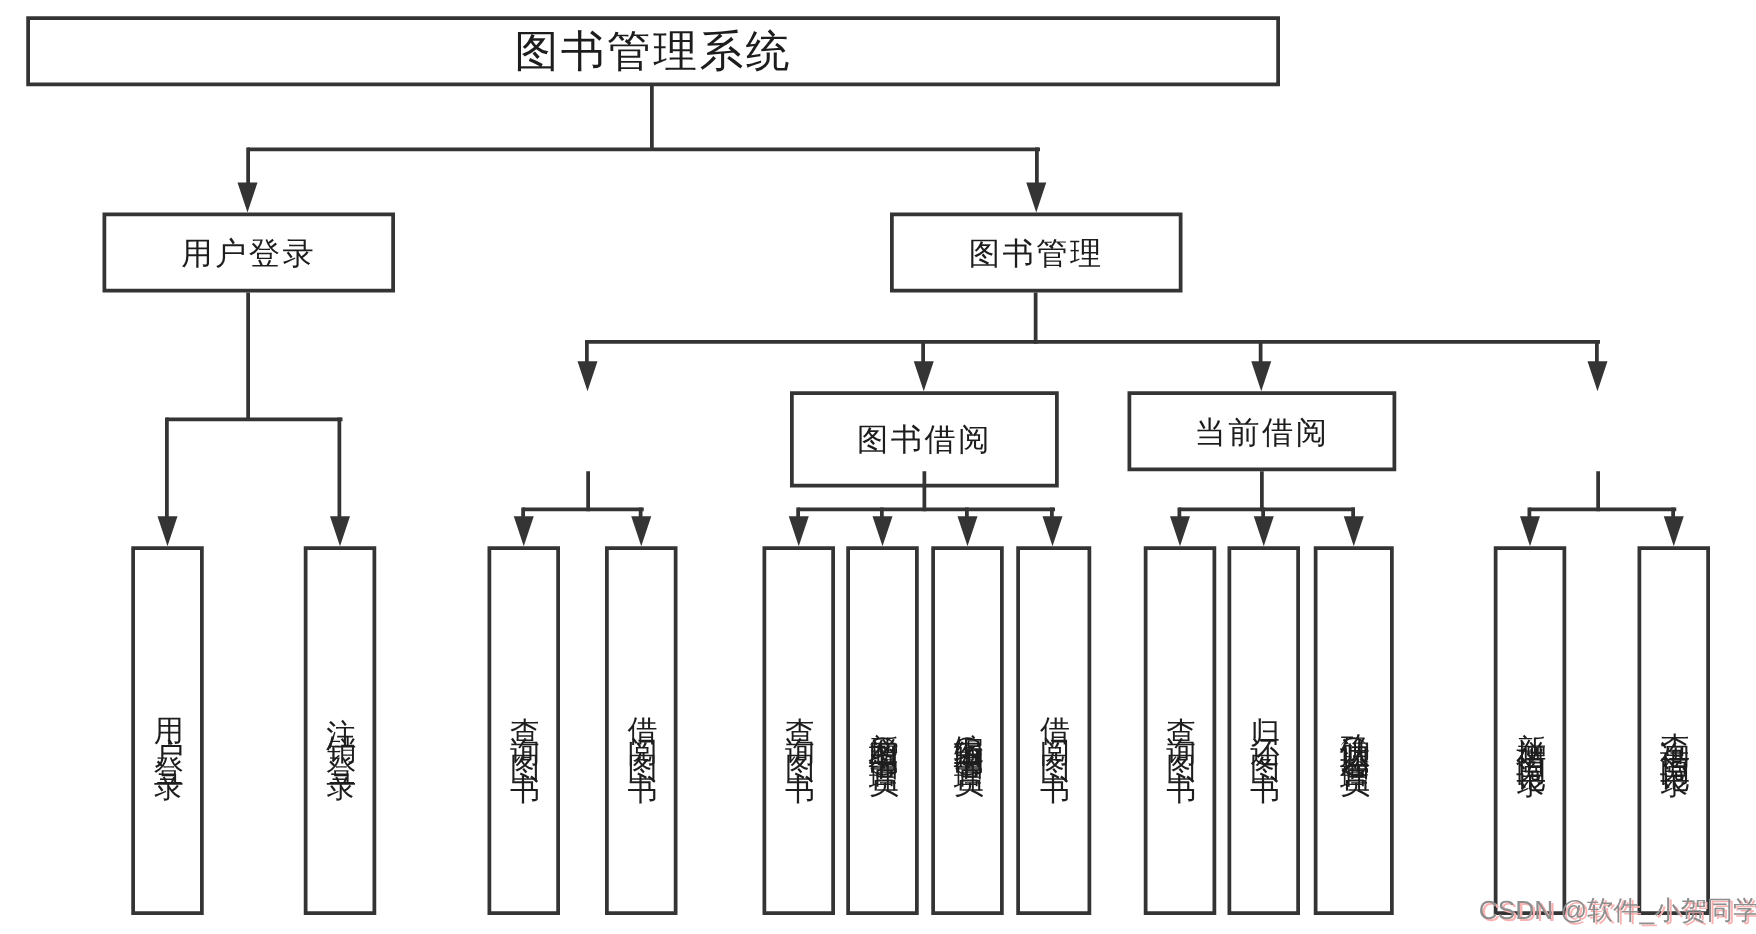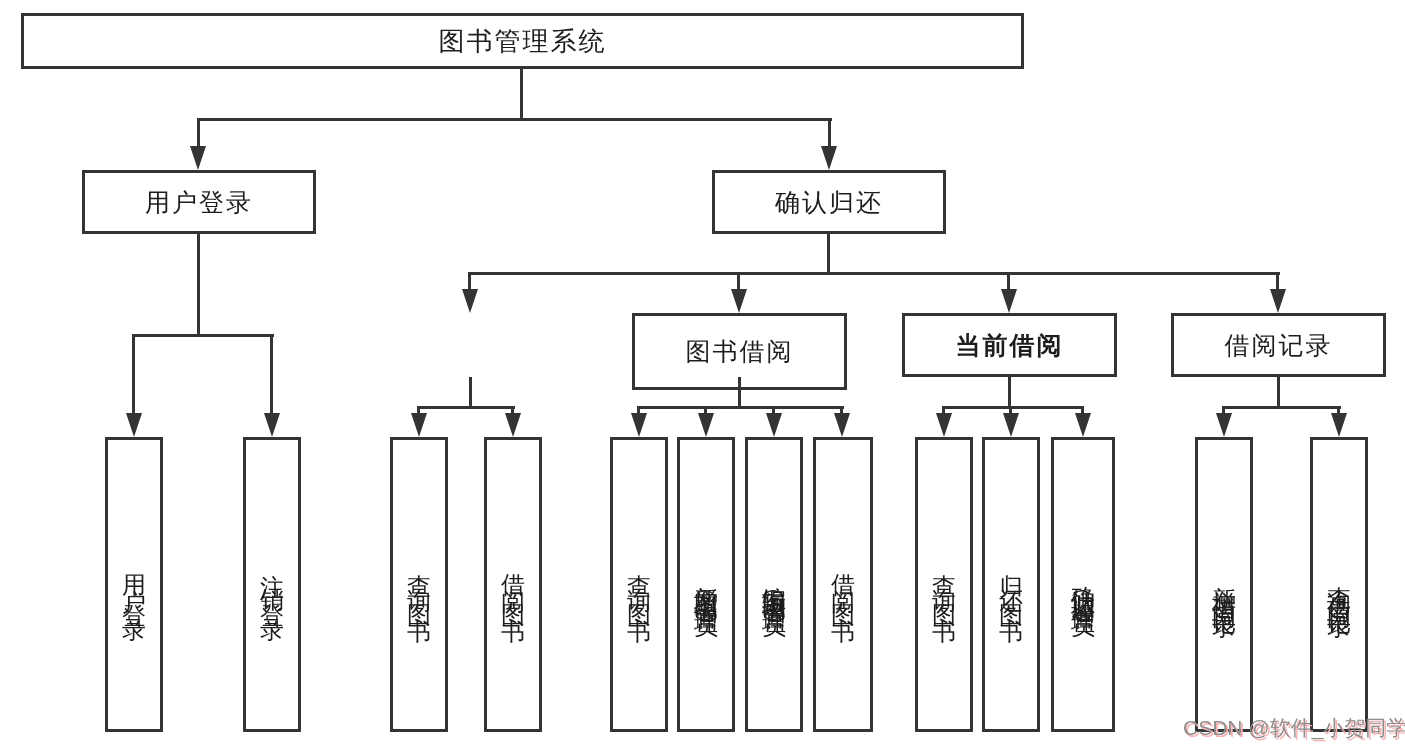--- a/index.html
+++ b/index.html
@@ -5,21 +5,21 @@
   html,body{margin:0;padding:0;background:#ffffff;}
   body{font-family:"Liberation Sans","DejaVu Sans",sans-serif;}
   #canvas{position:relative;width:1405px;height:747px;background:#ffffff;overflow:hidden;}
 
   .box{
     position:absolute;box-sizing:border-box;
     border:3px solid #343434;background:#ffffff;
     display:flex;align-items:center;justify-content:center;
     color:#1d1d1d;font-size:25px;letter-spacing:2px;white-space:nowrap;
   }
-  .root{font-size:26px;}
+  .root{font-size:35px;}
 
   .vbox{
     position:absolute;box-sizing:border-box;
     border:3px solid #343434;background:#ffffff;
     display:flex;align-items:center;justify-content:center;
     color:#1d1d1d;font-size:24px;
     top:437px;height:295px;width:58px;
   }
   .vbox span{
     writing-mode:vertical-rl;text-orientation:mixed;
@@ -53,43 +53,42 @@
   <div class="box root" style="left:21px;top:13px;width:1003px;height:56px;">图书管理系统</div>
 
   <div class="vline" style="left:520px;top:68px;height:52px;"></div>
   <div class="hline" style="left:198px;top:118px;width:634px;"></div>
   <div class="vline" style="left:197px;top:118px;height:34px;"></div>
   <div class="arrow" style="left:190px;top:146px;"></div>
   <div class="vline" style="left:828px;top:118px;height:34px;"></div>
   <div class="arrow" style="left:821px;top:146px;"></div>
 
   <div class="box" style="left:82px;top:170px;width:234px;height:64px;">用户登录</div>
-  <div class="box" style="left:712px;top:170px;width:234px;height:64px;">确认归还</div>
+  <div class="box" style="left:712px;top:170px;width:234px;height:64px;">图书管理</div>
 
   <div class="vline" style="left:197px;top:234px;height:102px;"></div>
   <div class="hline" style="left:133px;top:334px;width:141px;"></div>
   <div class="vline" style="left:132px;top:334px;height:84px;"></div>
   <div class="arrow" style="left:126px;top:413px;"></div>
   <div class="vline" style="left:270px;top:334px;height:84px;"></div>
   <div class="arrow" style="left:264px;top:413px;"></div>
 
   <div class="vline" style="left:827px;top:234px;height:41px;"></div>
   <div class="hline" style="left:469px;top:272px;width:811px;"></div>
   <div class="vline" style="left:468px;top:272px;height:22px;"></div>
   <div class="arrow" style="left:462px;top:289px;"></div>
   <div class="vline" style="left:737px;top:272px;height:22px;"></div>
   <div class="arrow" style="left:731px;top:289px;"></div>
   <div class="vline" style="left:1007px;top:272px;height:22px;"></div>
   <div class="arrow" style="left:1001px;top:289px;"></div>
   <div class="vline" style="left:1276px;top:272px;height:22px;"></div>
   <div class="arrow" style="left:1270px;top:289px;"></div>
 
   <div class="box" style="left:632px;top:313px;width:215px;height:77px;">图书借阅</div>
-  <div class="box" style="left:902px;top:313px;width:215px;height:64px;font-weight:bold;">当前借阅</div>
-  <div class="box" style="left:1171px;top:313px;width:215px;height:64px;">借阅记录</div>
+  <div class="box" style="left:902px;top:313px;width:215px;height:64px;">当前借阅</div>
 
   <div class="vline" style="left:469px;top:377px;height:32px;"></div>
   <div class="hline" style="left:418px;top:406px;width:97px;"></div>
 
   <div class="vline" style="left:738px;top:377px;height:32px;"></div>
   <div class="hline" style="left:638px;top:406px;width:206px;"></div>
 
   <div class="vline" style="left:1008px;top:377px;height:32px;"></div>
   <div class="hline" style="left:943px;top:406px;width:141px;"></div>
 

